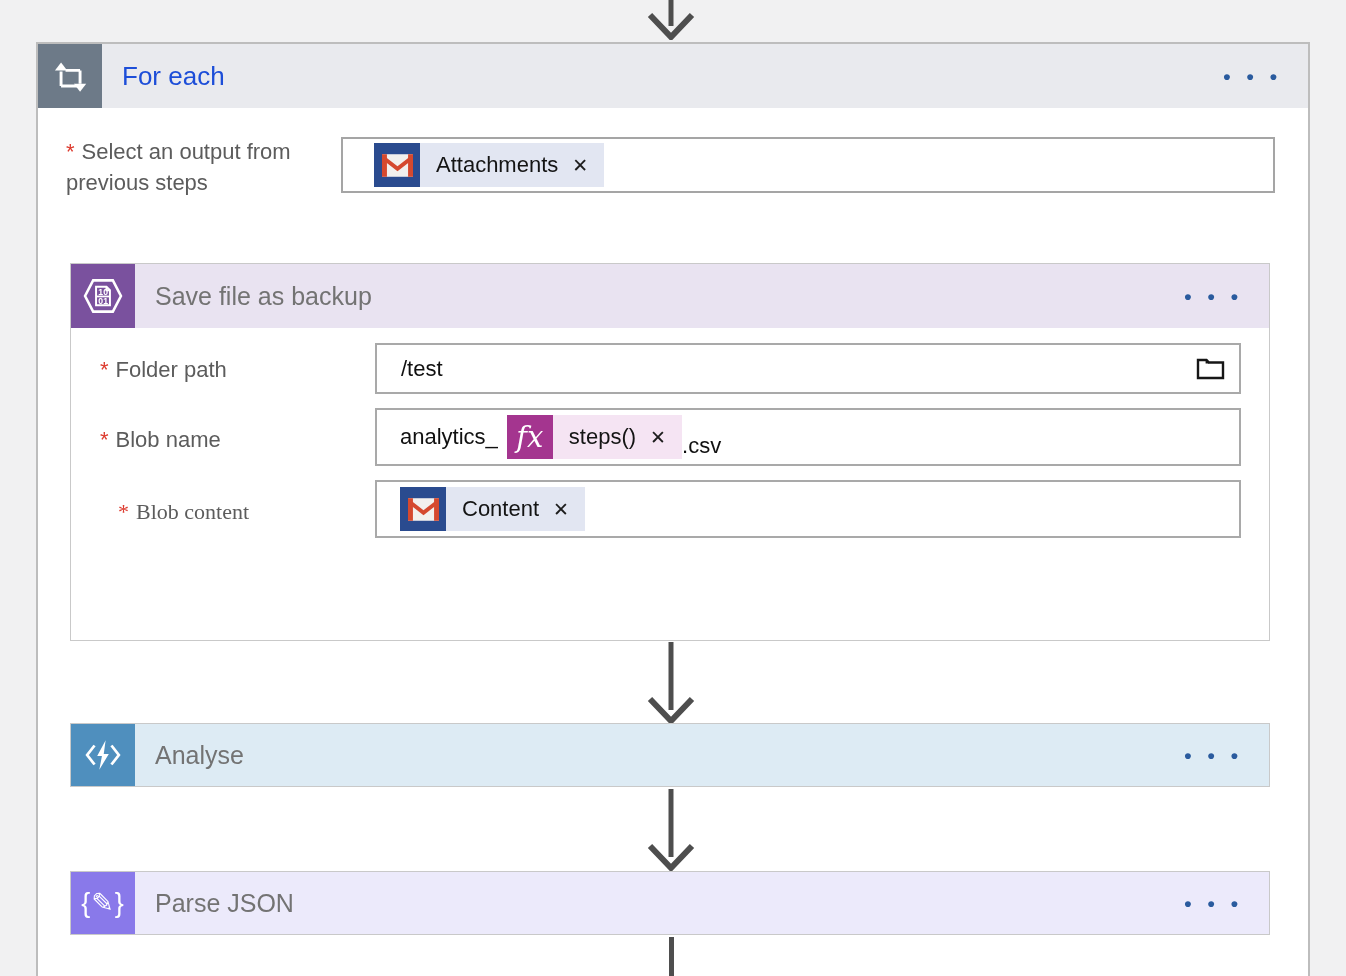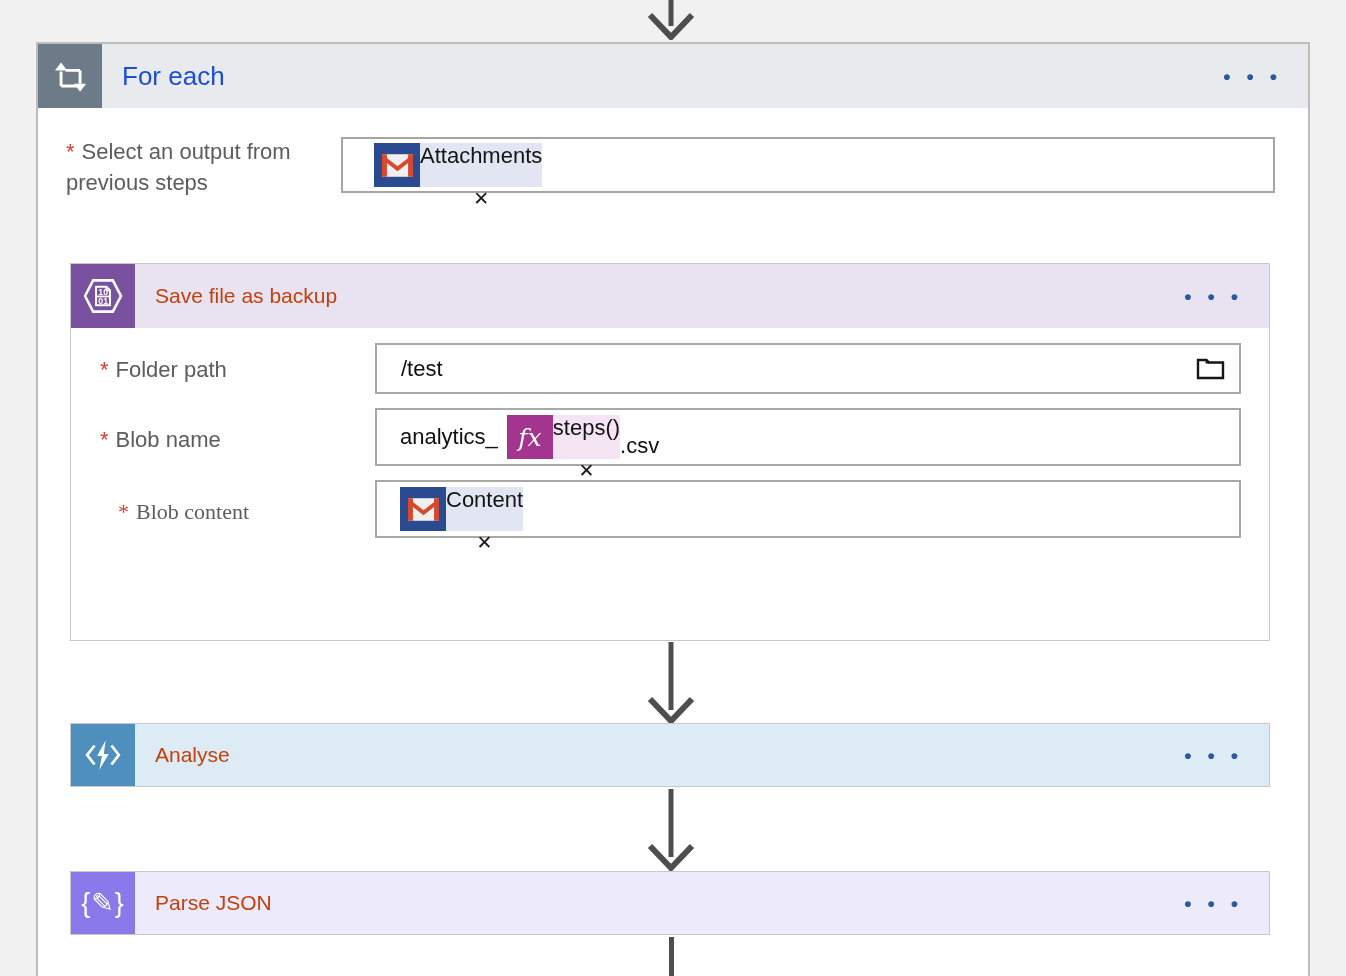--- a/index.html
+++ b/index.html
@@ -47,44 +47,44 @@
     background:#fff; border:2px solid #a5a5a5;
     display:flex; align-items:center; padding-left:31px; cursor:text;
   }
 
   
   .token { display:flex; align-items:stretch; height:44px; flex:0 0 auto; }
   .tok-ic { width:46px; display:flex; align-items:center; justify-content:center; }
   .gmail-bg { background:#2a4b8f; }
   .fx-bg {
     background:#a4358f; color:#fff;
-    font-family:"DejaVu Serif", serif; font-style:italic; font-size:25px;
+    font-family:"DejaVu Serif", serif; font-style:italic; font-size:29px;
   }
   .tok-body {
-    display:flex; align-items:center; gap:20px; padding:0 0;
-    font-size:22px; color:#141414; white-space:nowrap;flex-direction:column;
+    display:flex; align-items:center; gap:14px; padding:0 16px;
+    font-size:22px; color:#141414; white-space:nowrap;
   }
   .blue-body { background:#e2e6f2; }
   .pink-body { background:#f5e4f3; }
   .tok-x { font-size:19px; color:#1c1c1c; line-height:1; }
 
   
   .card {
     position:absolute; left:32px; width:1200px;
     background:#fff; border:1px solid #c9c9c9;
   }
   #save-card { top:219px; height:378px; }
   .card-header { display:flex; height:64px; width:100%; cursor:pointer; }
   .save-ic { background:#7a519e; }
   .save-bar { background:#e9e3f1; }
   .an-ic { background:#4f8fbe; }
   .an-bar { background:#ddebf4; }
   .pj-ic { background:#8979ea; }
   .pj-bar { background:#eceafb;gap:24px; }
-  .card-title { font-size:21px; color:#c2410c; }
+  .card-title { font-size:25px; color:#737373; }
   #analyse-card { top:679px; height:64px; }
   #parse-card  { top:827px; height:64px; }
   .header-only { display:flex; }
 
   
   .inp {
     position:absolute; left:304px; width:866px; background:#fff;
     border:2px solid #a9a9a9; display:flex; align-items:center; cursor:text;
   }
   #inp-folder { top:79px; height:51px; padding:0 56px 0 24px; }

